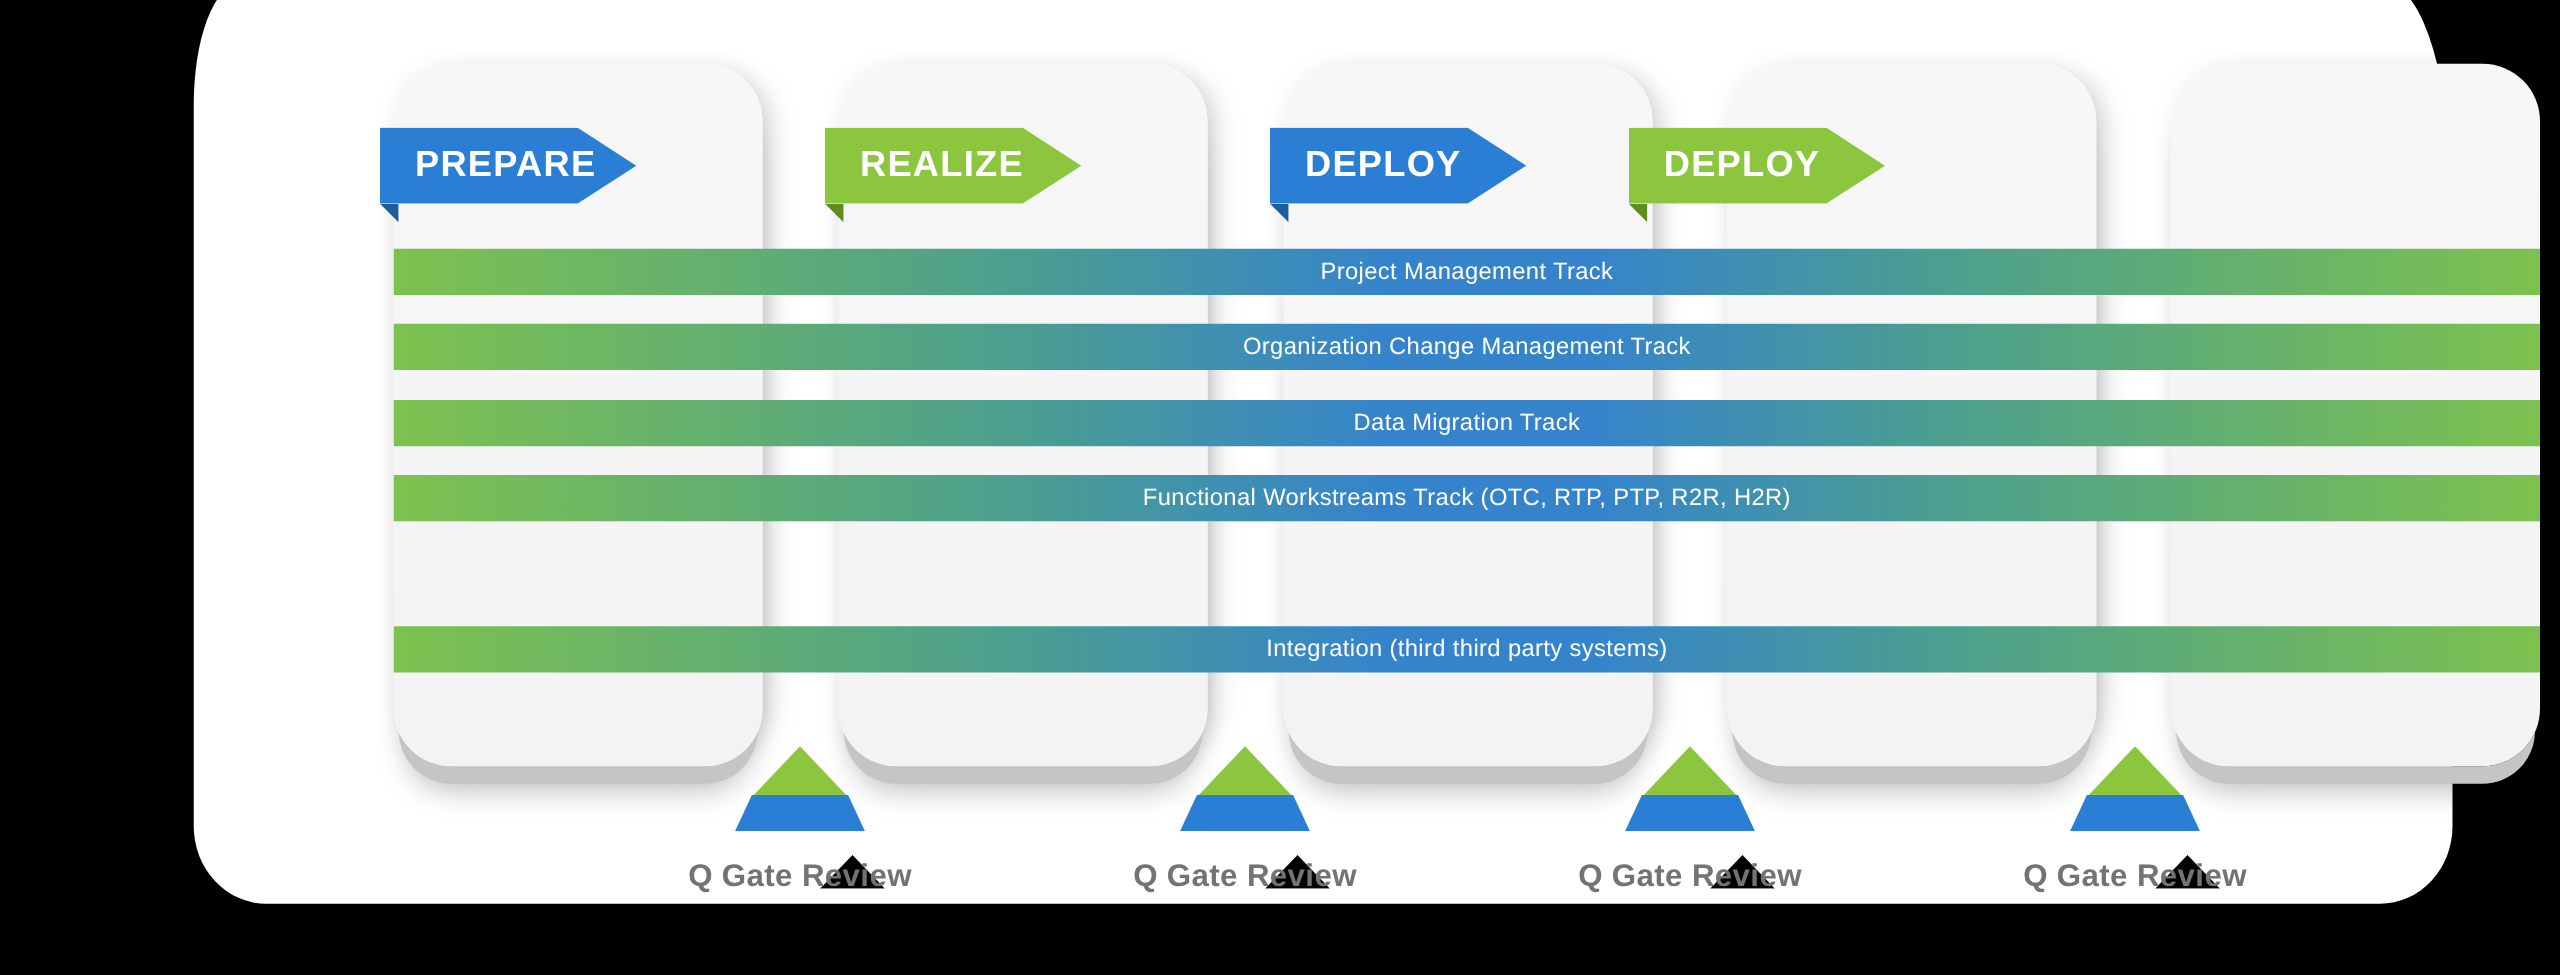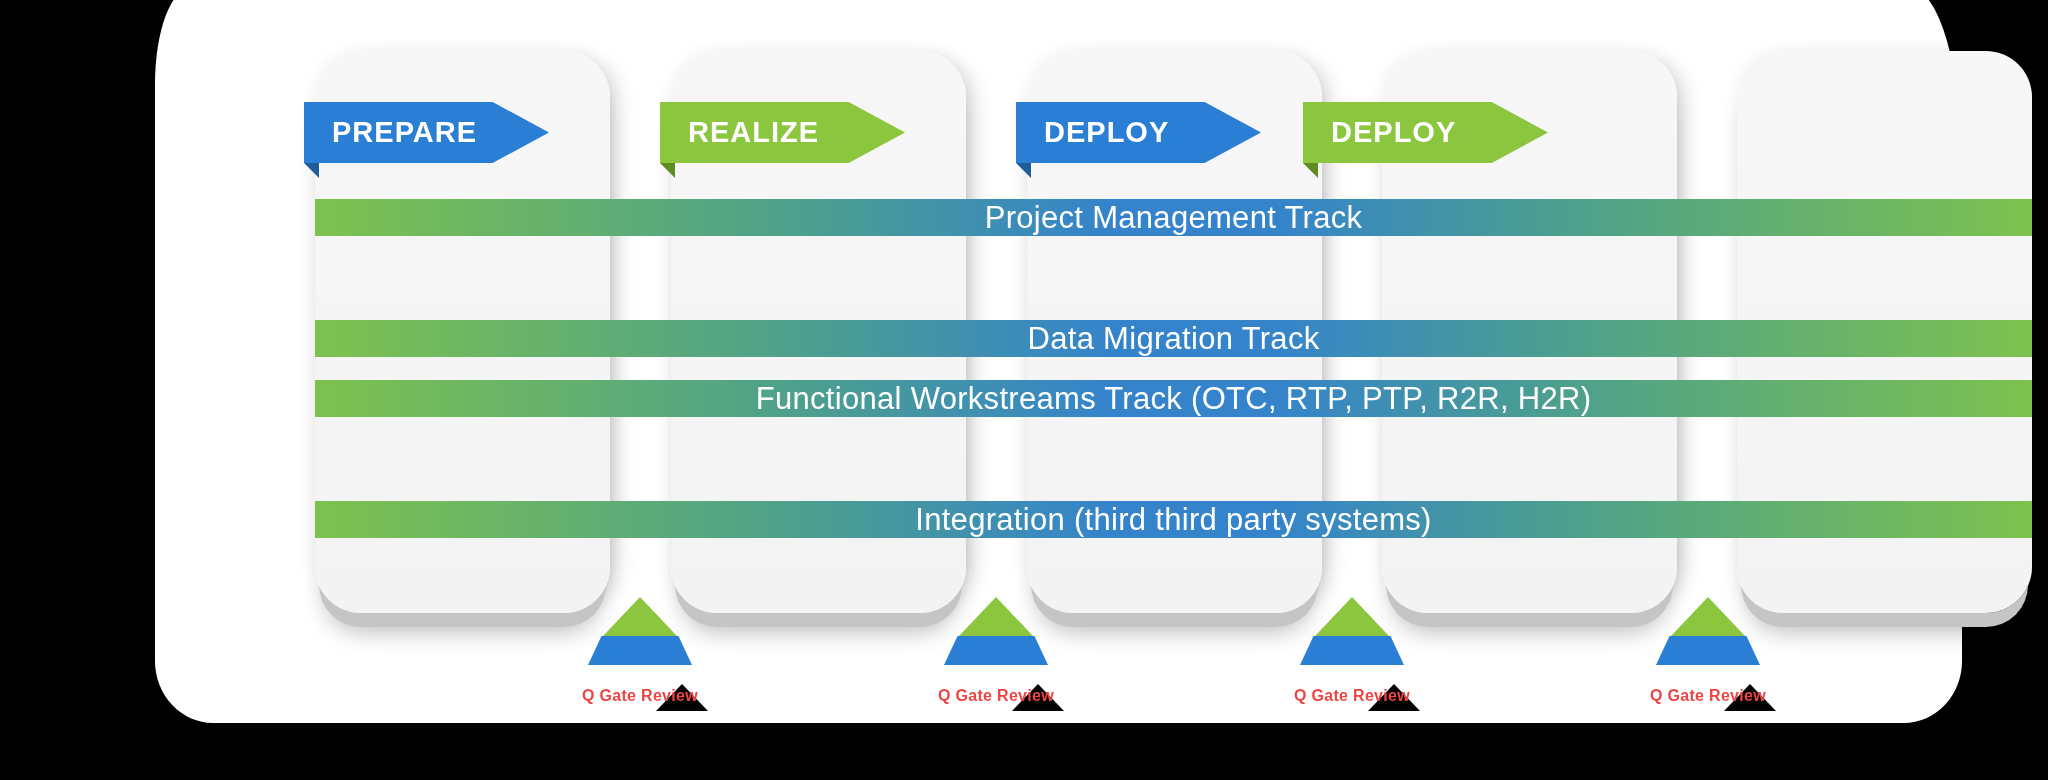--- a/index.html
+++ b/index.html
@@ -12,56 +12,57 @@
   .phase-card{position:absolute;top:63px;width:295px;height:562px;border-radius:46px;
               background:linear-gradient(180deg,#f7f7f8 0%,#f3f3f4 100%);
               box-shadow:0 18px 0 -4px #c5c5c5,
                          0 30px 24px -12px rgba(0,0,0,.28),
                          18px 0 26px -16px rgba(0,0,0,.22),
                          0 0 18px rgba(0,0,0,.06);}
   .p1{left:160px}.p2{left:516px}.p3{left:872px}.p4{left:1227px}.p5{left:1582px}
   
   .track-bar{position:absolute;left:160px;width:1717px;height:37px;z-index:3;
              background:linear-gradient(90deg,#7dc24e 0%,#4da08c 28%,#3584cb 46%,#3584cb 56%,#4da08c 73%,#7dc24e 100%);
-             color:#ffffff;font-size:31px;line-height:37px;text-align:center;letter-spacing:.3px;}
+             color:#ffffff;font-size:19px;line-height:37px;text-align:center;letter-spacing:.3px;}
   .t1{top:211px}.t2{top:271px}.t3{top:332px}.t4{top:392px}.t5{top:453px}.t6{top:513px}
   
-  .banner{position:absolute;top:114px;width:205px;height:61px;z-index:4;padding-left:40px;}
+  .banner{position:absolute;top:114px;width:205px;height:61px;z-index:4;}
   .banner .shape{position:absolute;inset:0;
                  clip-path:polygon(0 0,77% 0,100% 50%,77% 100%,0 100%);}
   .banner .fold{position:absolute;left:0;top:61px;width:15px;height:15px;
                 clip-path:polygon(0 0,100% 0,100% 100%);}
   .banner .label{position:absolute;left:28px;top:0;height:61px;line-height:61px;
                  color:#fff;font-size:29px;font-weight:700;letter-spacing:1px;white-space:nowrap;}
   .b1{left:149px}.b2{left:505px}.b3{left:861px}.b4{left:1148px}.b5{left:1571px}
   
   .qgate{position:absolute;top:609px;width:240px;z-index:5;}
   .q1{left:365px}.q2{left:721px}.q3{left:1077px}.q4{left:1433px}
   .tri-green{position:absolute;left:50%;top:0;width:74px;height:39px;transform:translateX(-50%);
              clip-path:polygon(50% 0,100% 100%,0 100%);}
   .tri-blue{position:absolute;left:50%;top:39px;width:104px;height:29px;transform:translateX(-50%);
             clip-path:polygon(13% 0,87% 0,100% 100%,0 100%);}
   .peak{position:absolute;left:calc(50% + 16px);top:87px;width:52px;height:27px;background:#020202;
         clip-path:polygon(50% 0,100% 100%,0 100%);}
   .qlabel{position:absolute;left:0;top:90px;width:100%;text-align:center;
-          font-size:16px;font-weight:600;color:#ef4444;letter-spacing:.3px;z-index:6;}
+          font-size:25px;font-weight:600;color:#737373;letter-spacing:.3px;z-index:6;}
 </style>
 </head>
 <body>
 
 <div class="stage">
   <div class="canvas">
 
     <div class="phase-card p1"></div>
     <div class="phase-card p2"></div>
     <div class="phase-card p3"></div>
     <div class="phase-card p4"></div>
     <div class="phase-card p5"></div>
 
     <div class="track-bar t1">Project Management Track</div>
+    <div class="track-bar t2">Organization Change Management Track</div>
     <div class="track-bar t3">Data Migration Track</div>
     <div class="track-bar t4">Functional Workstreams Track (OTC, RTP, PTP, R2R, H2R)</div>
     <div class="track-bar t6">Integration (third third party systems)</div>
 
     <div class="banner b1">
       <div class="shape" style="background: rgb(42, 127, 212);"></div>
       <div class="fold" style="background: rgb(29, 93, 153);"></div>
       <span class="label">PREPARE</span>
     </div>
     <div class="banner b2">

